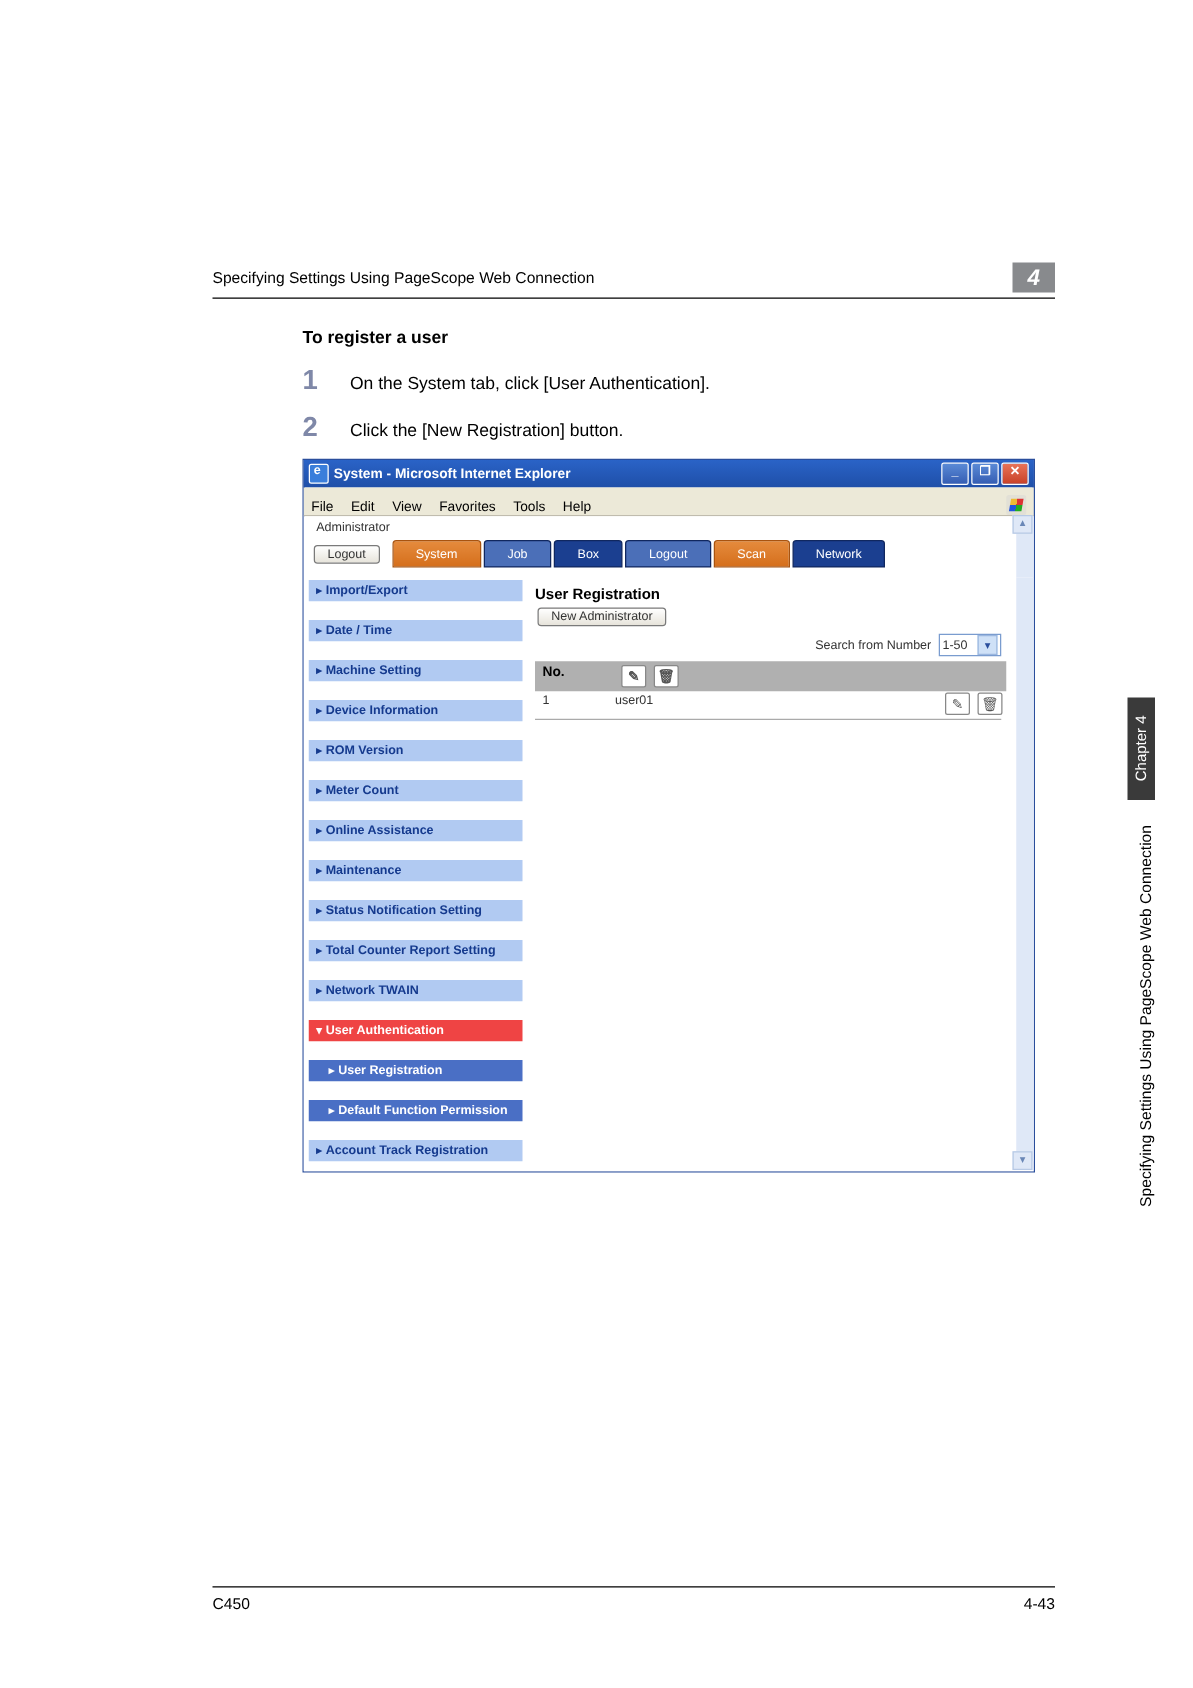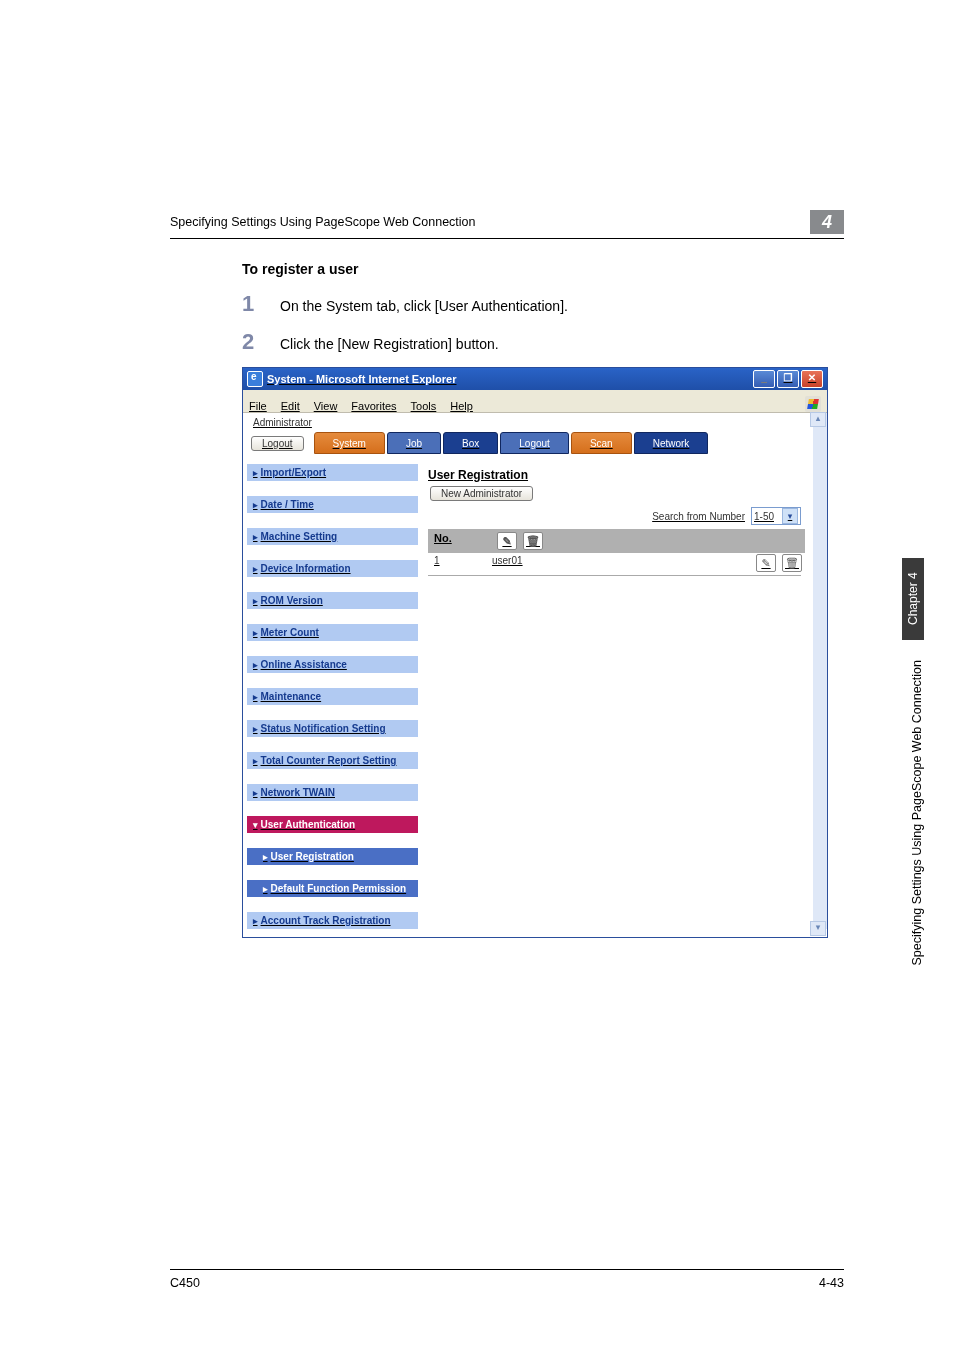--- a/index.html
+++ b/index.html
@@ -60,21 +60,20 @@
     width: 38px;
   }
   .step-text {
     font-size: 14px;
     color: #000;
   }
   .screenshot-container {
     margin-left: 72px;
     margin-right: 36px;
     margin-top: 12px;
-    text-decoration: underline;
   }
   .ie-window {
     width: 584px;
     border: 1px solid #2a4e9c;
     background: #fff;
     box-shadow: 0 0 0 1px #355db3 inset;
   }
   .ie-titlebar {
     height: 22px;
     background: linear-gradient(to bottom,#2a63c7,#1f4fa8);
@@ -208,21 +207,21 @@
   }
   .side-item {
     background:#b1caf2;color:#153a8e;font-size:10px;font-weight:bold;
     padding:3px 6px;
     cursor:pointer;
   }
   .side-item::before {
     content:"\25B8";margin-right:3px;font-size:9px;color:#153a8e;
   }
   .side-item.dark {
-    background:#be185d;color:#fff;
+    background:#ef4444;color:#fff;
   }
   .side-item.dark::before { content:"\25BE";color:#fff; }
   .side-item.sub {
     background:#4a6fc5;color:#fff;padding-left:16px;
   }
   .side-item.sub::before { content:"\25B8";color:#fff; }
   .main-pane {
     flex:1;padding:4px 4px 4px 6px;font-size:11px;
   }
   .pane-title {

